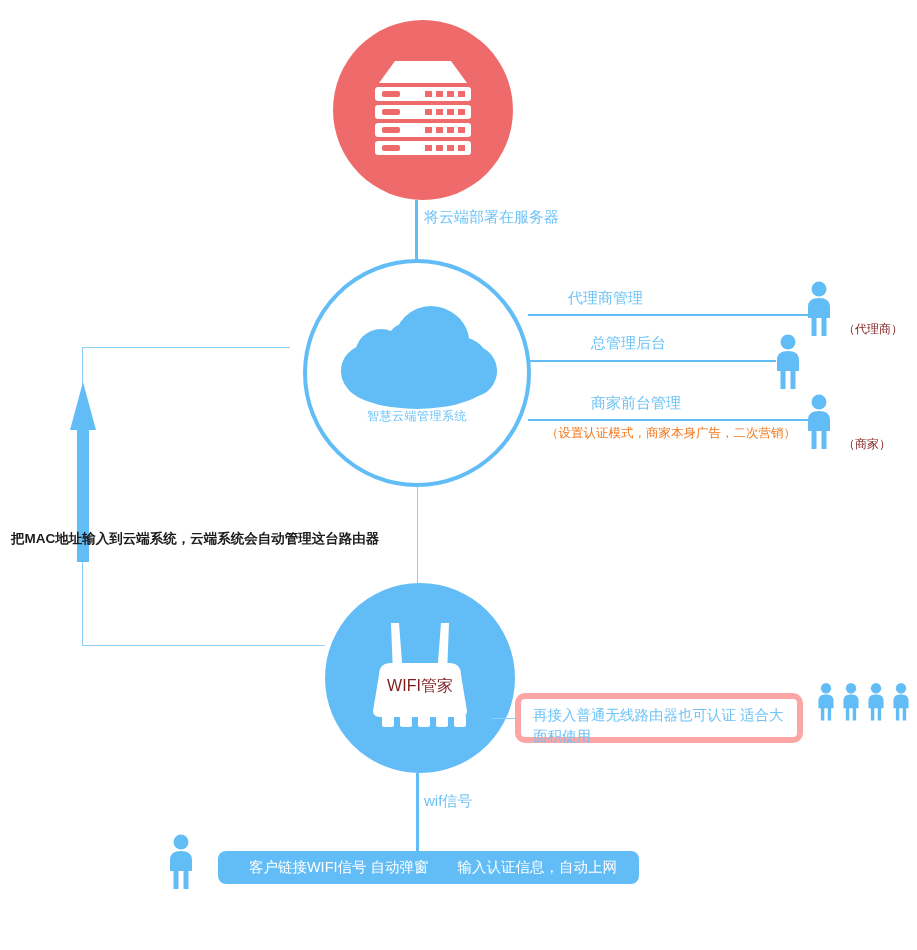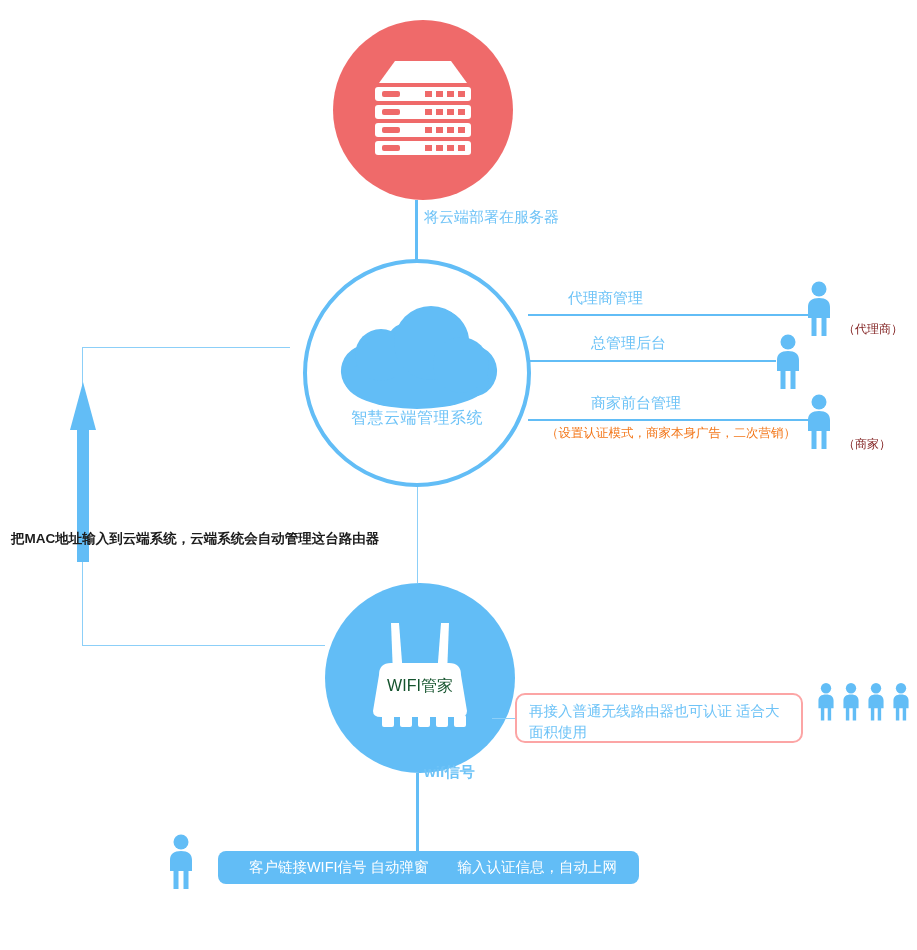--- a/index.html
+++ b/index.html
@@ -103,21 +103,21 @@
     top: 40px;
     transform: translateX(-50%);
   }
   #cloud-title {
     position: absolute;
     left: 0;
     right: 0;
     top: 145px;
     text-align: center;
     color: #6ec3f7;
-    font-size: 16px;
+    font-size: 12px;
     letter-spacing: 0.5px;
   }
 
   
   #router-node {
     left: 325px;
     top: 583px;
     width: 190px;
     height: 190px;
     background: #62bdf6;
@@ -127,33 +127,33 @@
     left: 50%;
     top: 50%;
     transform: translate(-50%, -50%);
   }
   #router-title {
     position: absolute;
     left: 0;
     right: 0;
     top: 93px;
     text-align: center;
-    color: #14532d;
+    color: #7f1d1d;
     font-size: 16px;
     pointer-events: none;
   }
 
   
   #router-callout {
     position: absolute;
     left: 515px;
     top: 693px;
     width: 288px;
     height: 50px;
-    border: 2px solid #fca5a5;
+    border: 6px solid #fca5a5;
     border-radius: 10px;
     box-sizing: border-box;
     color: #6ec3f7;
     font-size: 14.5px;
     line-height: 1.45;
     padding: 6px 12px;
     background: #ffffff;
   }
 
   
@@ -342,21 +342,21 @@
     </span>
     <span>
       <svg width="22" height="48" viewBox="0 0 32 56">
         <circle cx="16" cy="8" r="7.5" fill="#62bdf6"></circle>
         <path d="M16 17 c-7 0 -11 3 -11 9 v11 h3.5 v18 h5 v-18 h5 v18 h5 v-18 h3.5 v-11 c0 -6 -4 -9 -11 -9 Z" fill="#62bdf6"></path>
       </svg>
     </span>
   </div>
 
   <div class="line-v" style="left:416px; top:773px; height:78px; width:3px;"></div>
-  <div class="label-blue" style="left:424px; top:763px;font-weight:bold;">wif信号</div>
+  <div class="label-blue" style="left:424px; top:792px;">wif信号</div>
 
   <div id="client-banner">
     <span>客户链接WIFI信号 自动弹窗　　输入认证信息，自动上网</span>
   </div>
   <div class="person" style="left:165px; top:833px;">
     <svg width="32" height="58" viewBox="0 0 32 56">
       <circle cx="16" cy="8" r="7.5" fill="#62bdf6"></circle>
       <path d="M16 17 c-7 0 -11 3 -11 9 v11 h3.5 v18 h5 v-18 h5 v18 h5 v-18 h3.5 v-11 c0 -6 -4 -9 -11 -9 Z" fill="#62bdf6"></path>
     </svg>
   </div>

